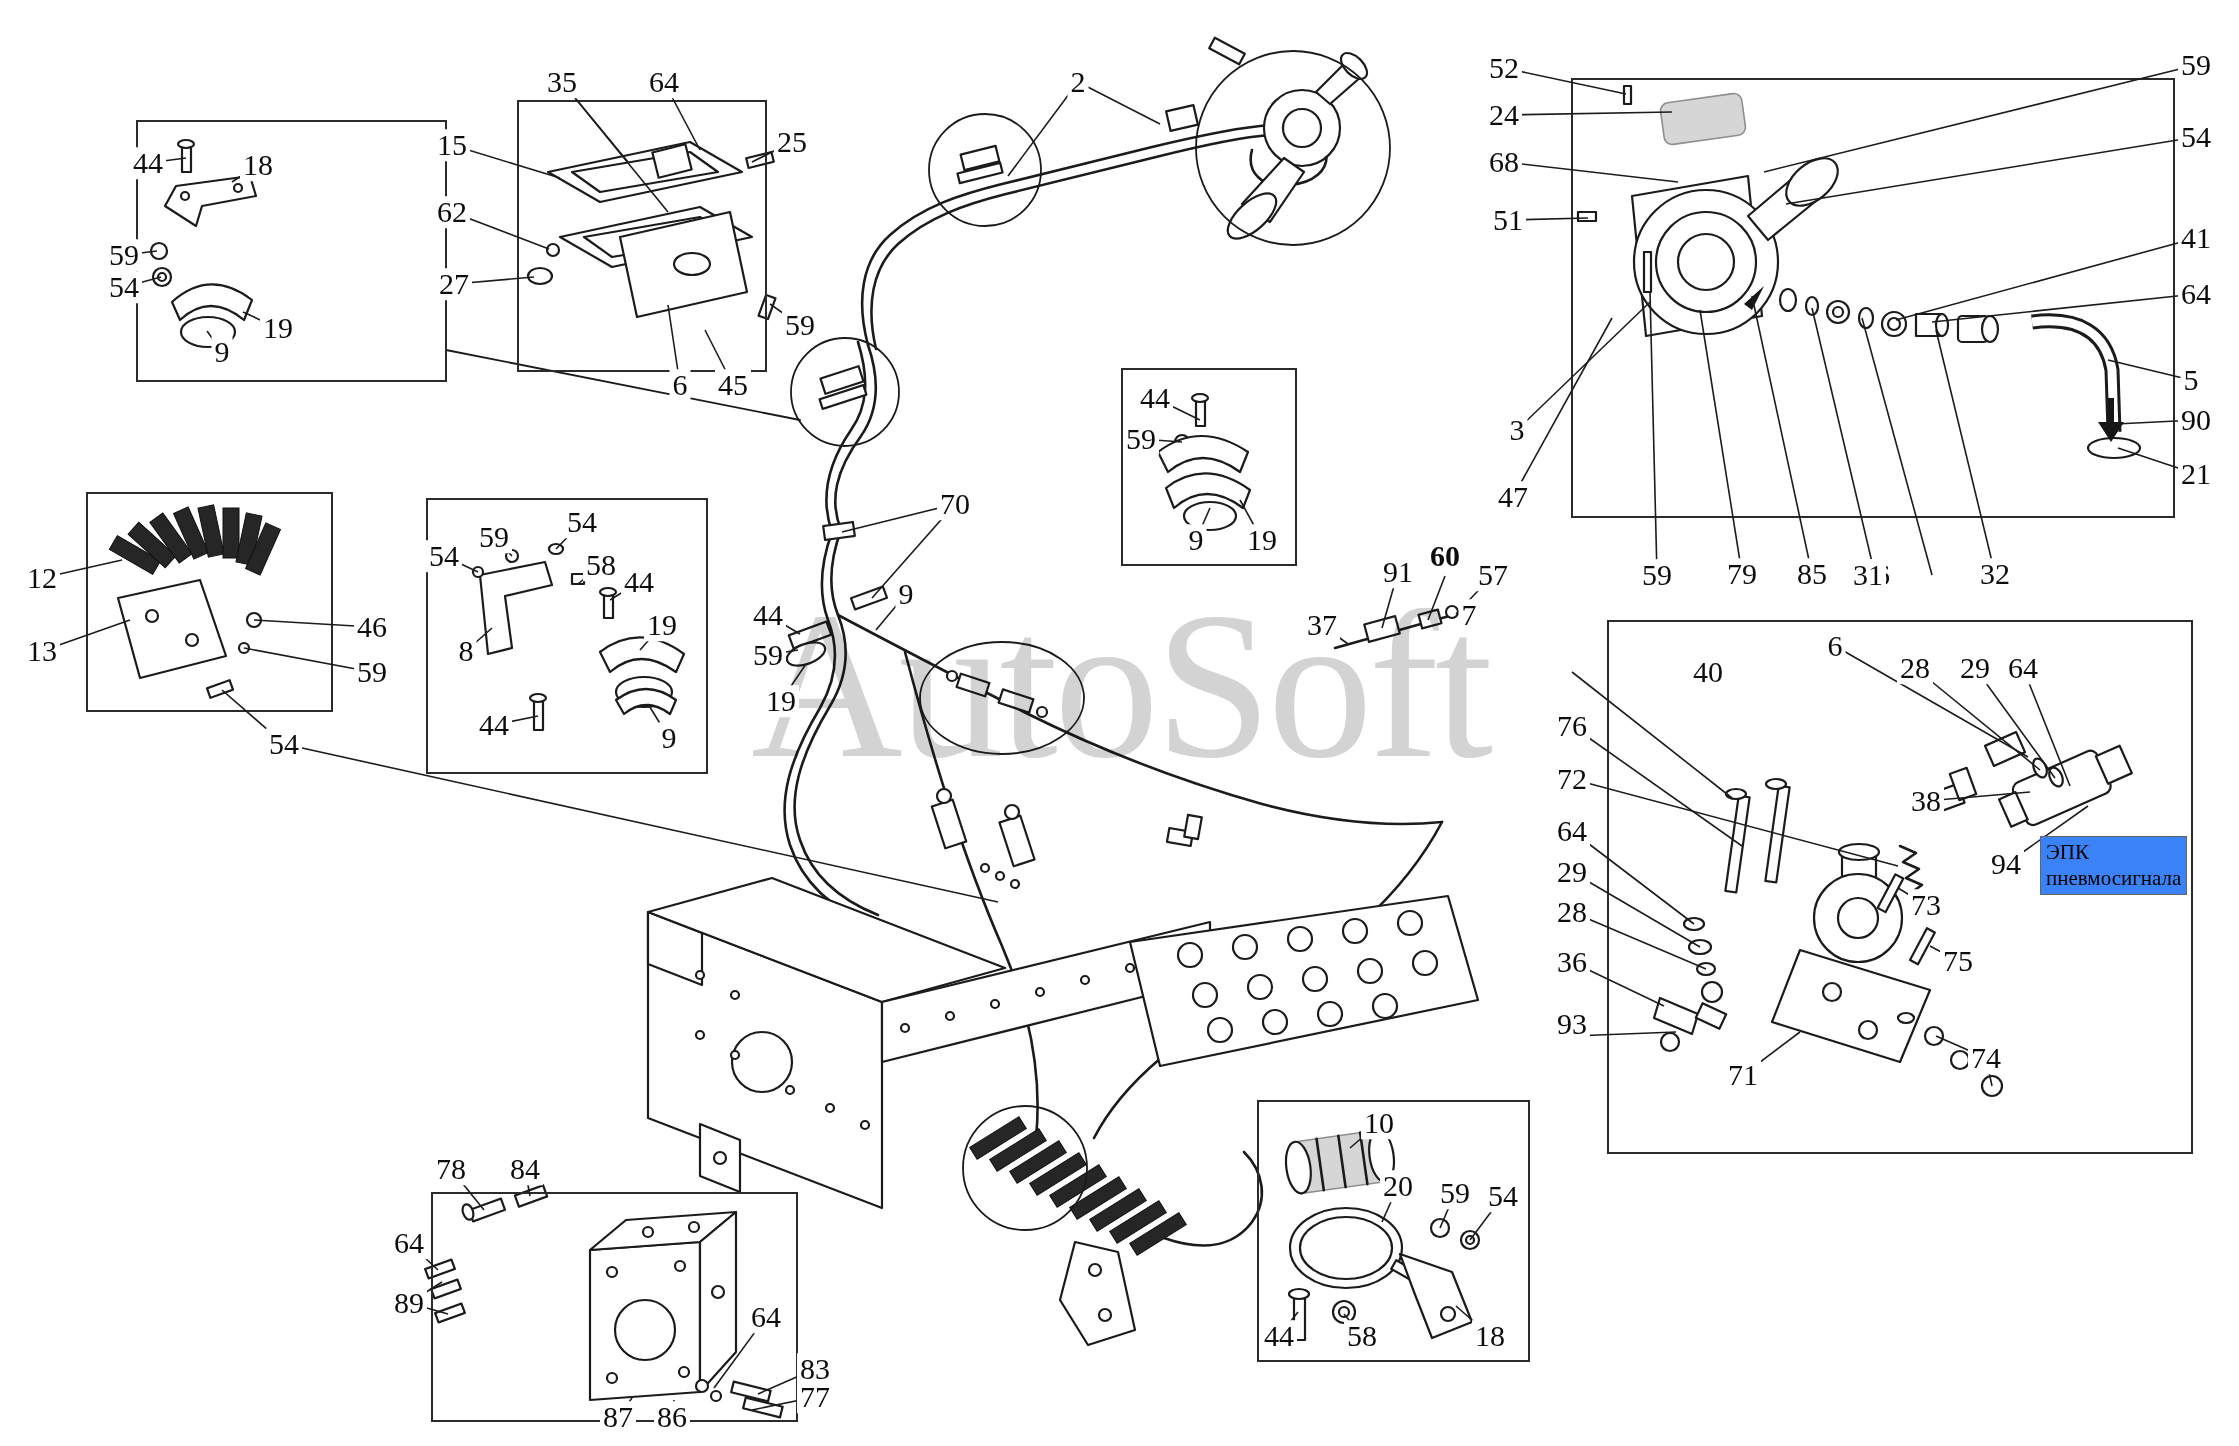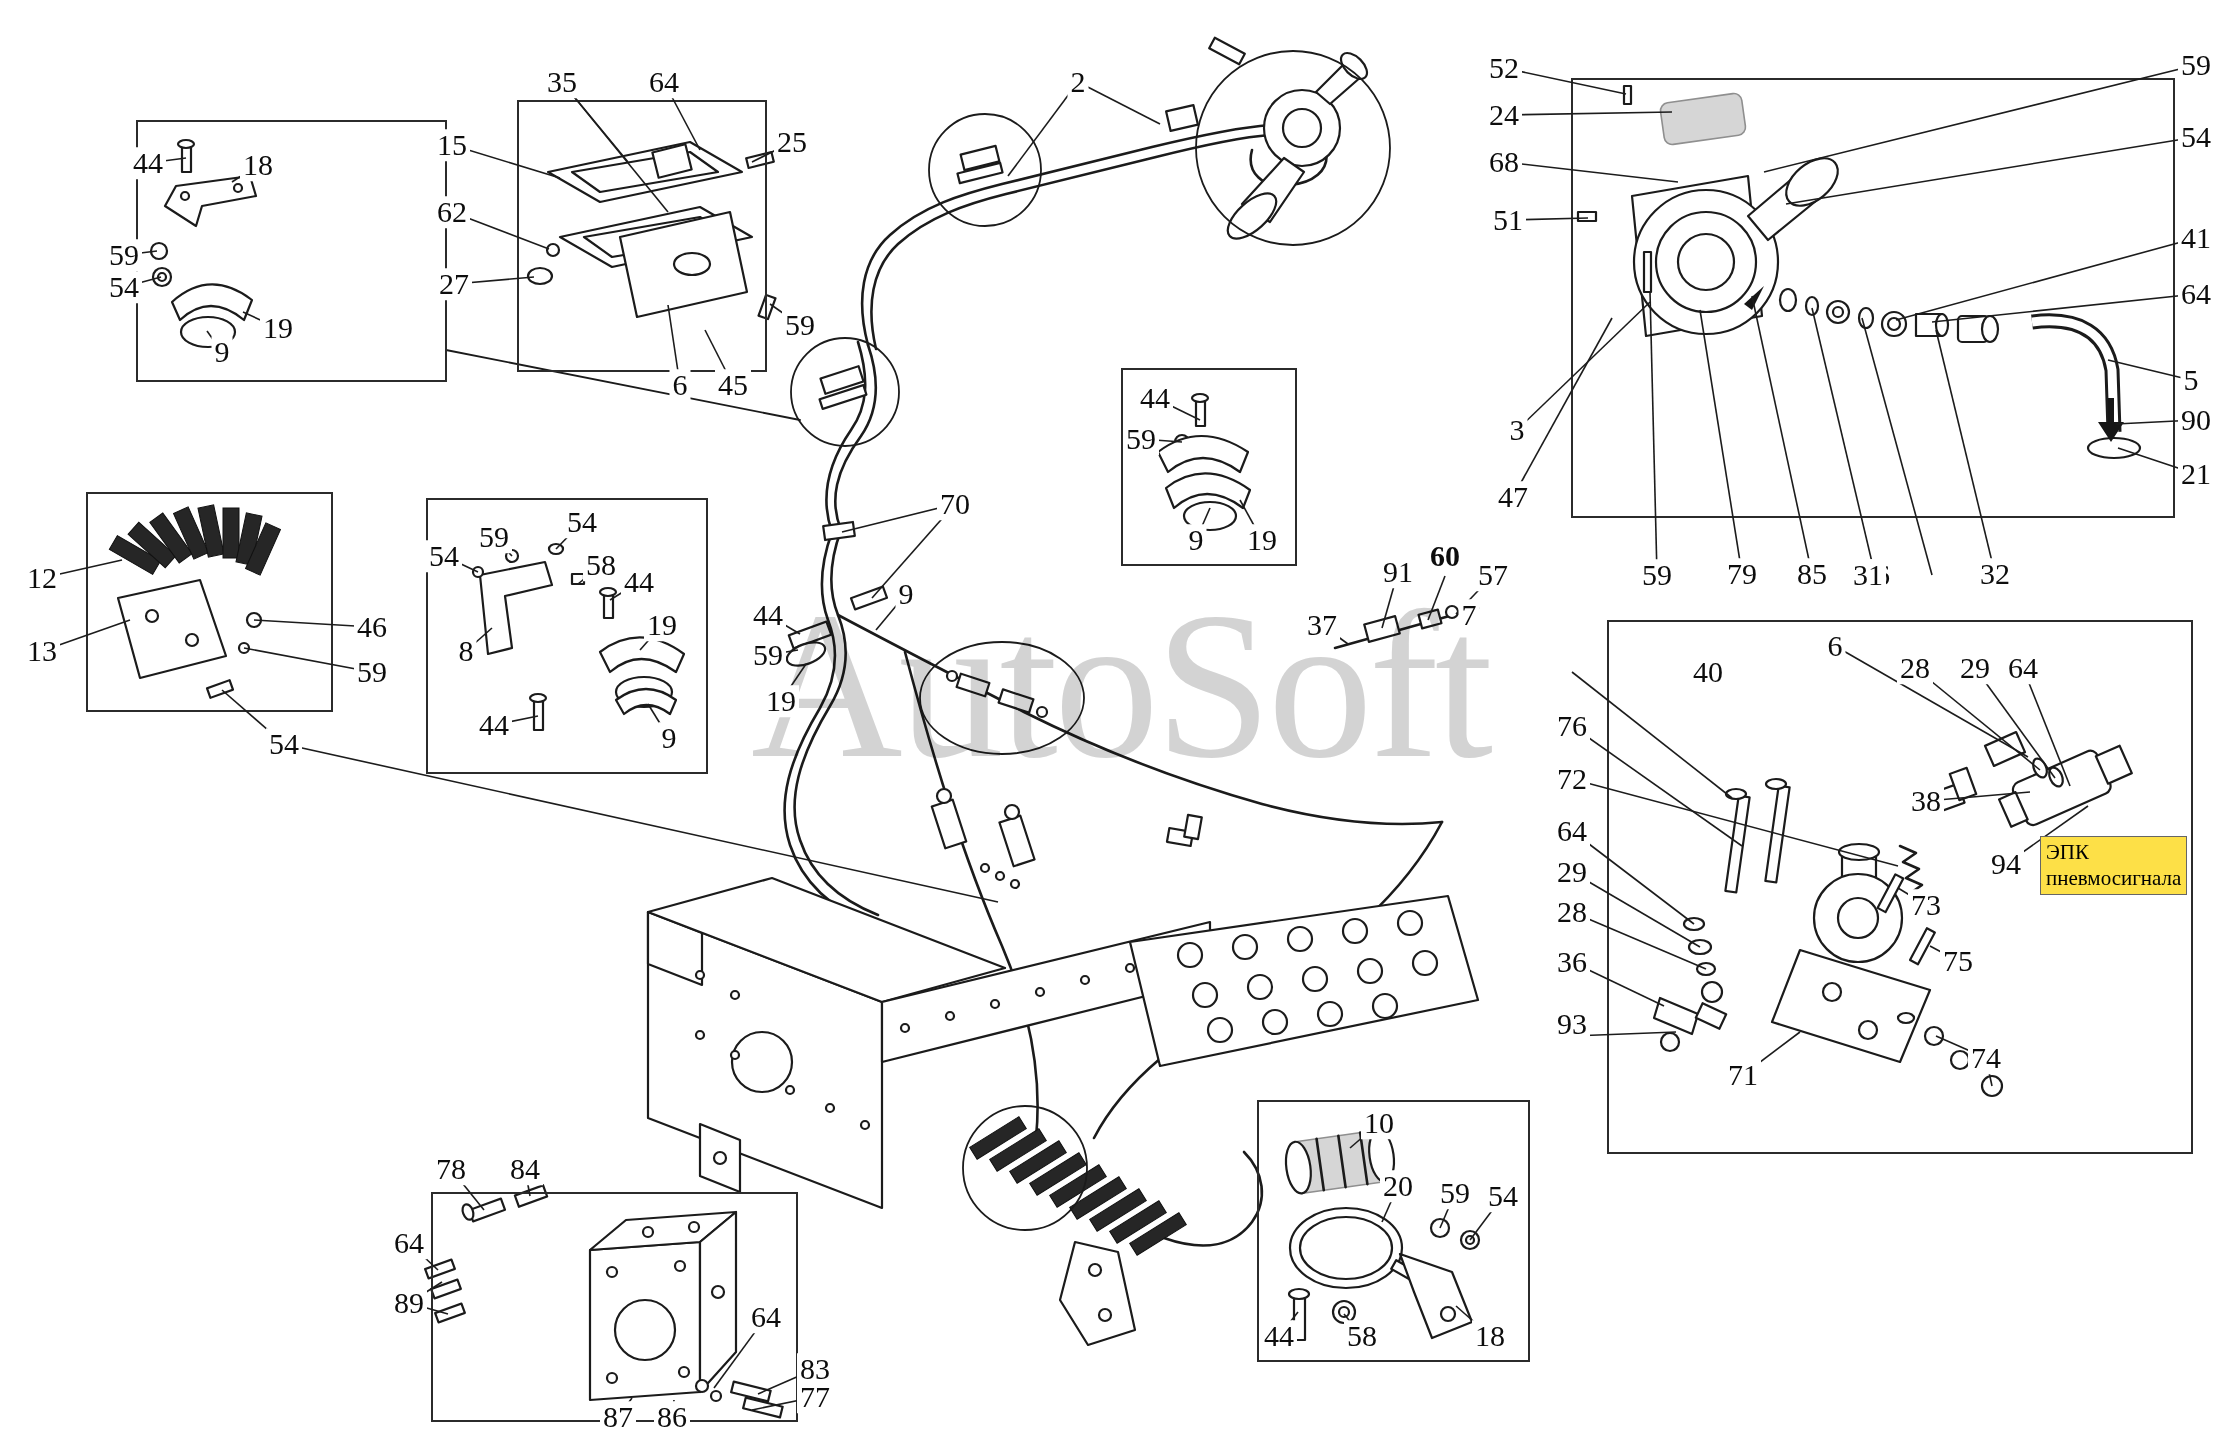--- a/index.html
+++ b/index.html
@@ -9,21 +9,21 @@
   #watermark{position:absolute;left:630px;top:580px;width:980px;text-align:center;
              font-size:210px;line-height:1;letter-spacing:-4px;color:#9e9e9e;opacity:.45;
              mix-blend-mode:multiply;pointer-events:none;z-index:15;
              font-family:"Liberation Serif",serif;}
   #leader-svg{position:absolute;left:0;top:0;z-index:20;pointer-events:none;}
   #leader-svg line{stroke:#1c1c1c;stroke-width:1.6;}
   .detail-box{position:absolute;border:2px solid #2b2b2b;background:transparent;z-index:8;}
   .callout{position:absolute;transform:translate(-50%,-50%);font-size:30px;color:#0d0d0d;
            background:#ffffff;padding:0 3px;line-height:1.05;z-index:30;white-space:nowrap;}
   #epk-label{position:absolute;left:2040px;top:836px;font-size:21px;line-height:1.25;
-             white-space:pre-line;background:#fde047;border:1px solid #666;padding:2px 5px;z-index:30;}
+             white-space:pre-line;background:#3b82f6;border:1px solid #666;padding:2px 5px;z-index:30;}
   
   .thin{fill:none;stroke:#1b1b1b;stroke-width:1.8;}
   .ln{fill:none;stroke:#1b1b1b;stroke-width:2.6;stroke-linecap:round;stroke-linejoin:round;}
   .fw{fill:#ffffff;stroke:#1b1b1b;stroke-width:2.2;stroke-linejoin:round;}
   .fg{fill:#d6d6d6;stroke:#8f8f8f;stroke-width:1.6;}
   .fd{fill:#262626;stroke:#111;stroke-width:1;}
   .fill-dark{fill:#161616;stroke:none;}
   .tube{fill:none;stroke:#1b1b1b;stroke-width:15;}
   .tube-inner{fill:none;stroke:#ffffff;stroke-width:9;}
 </style>

